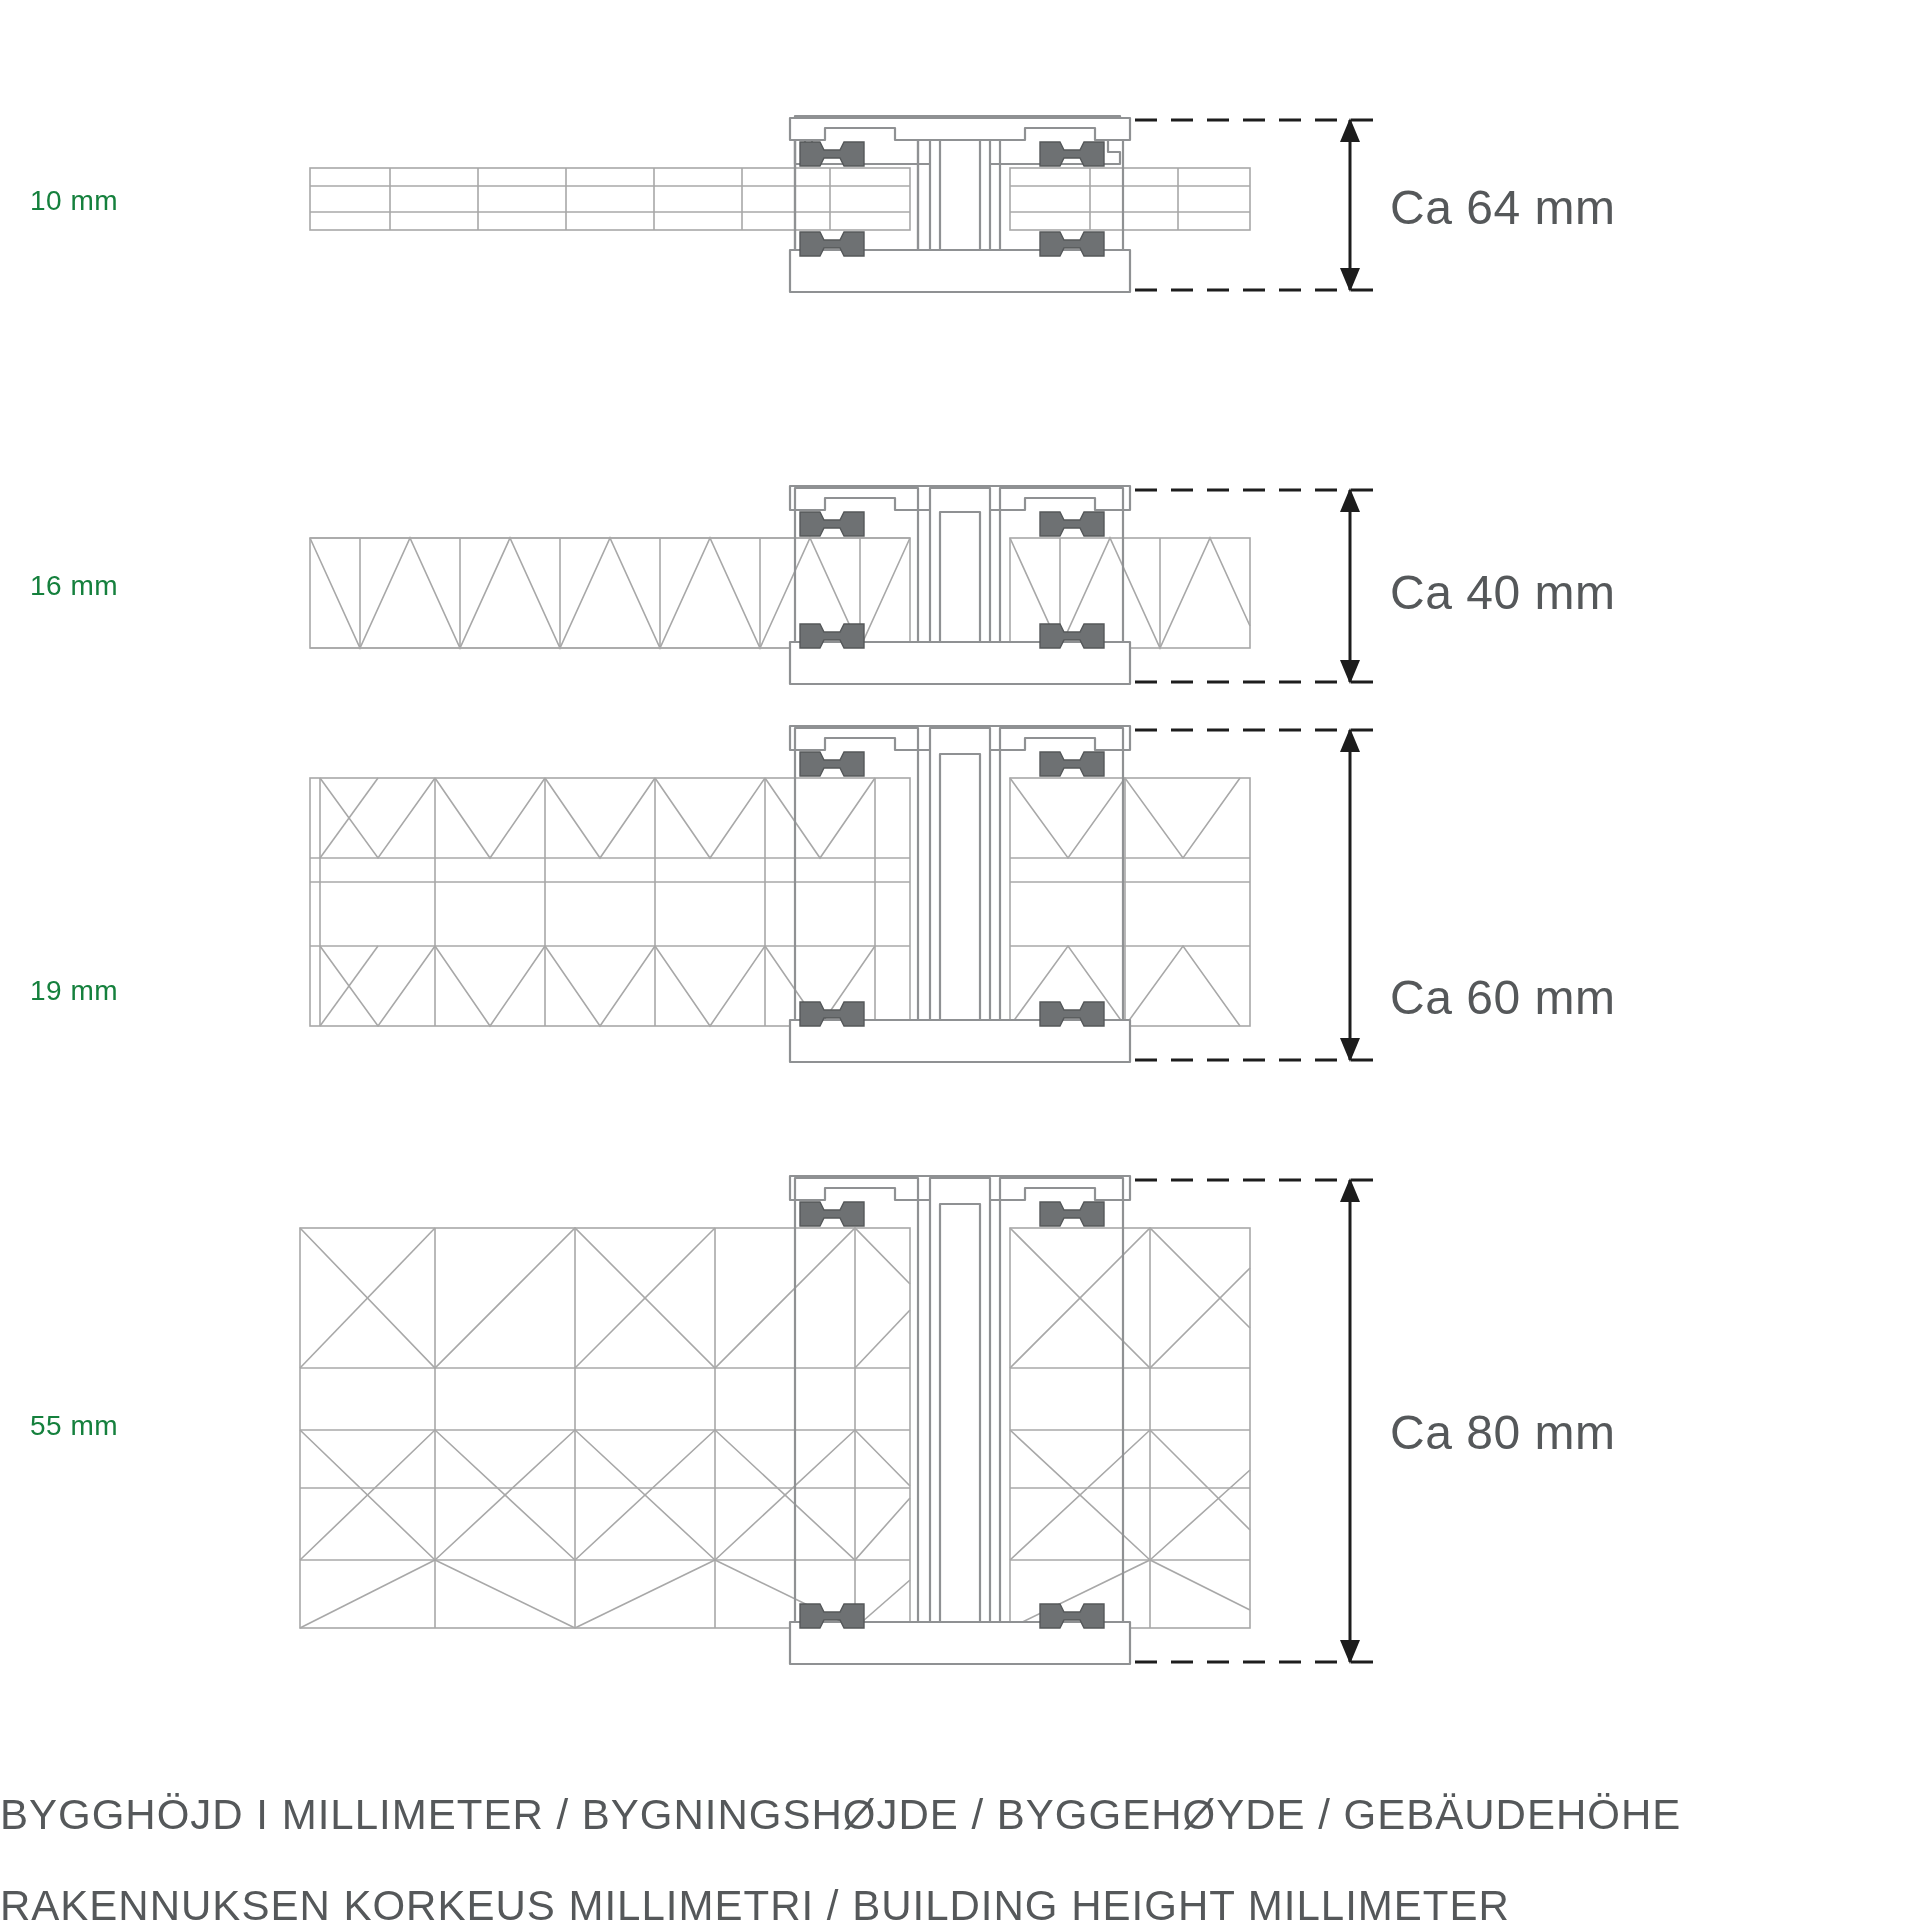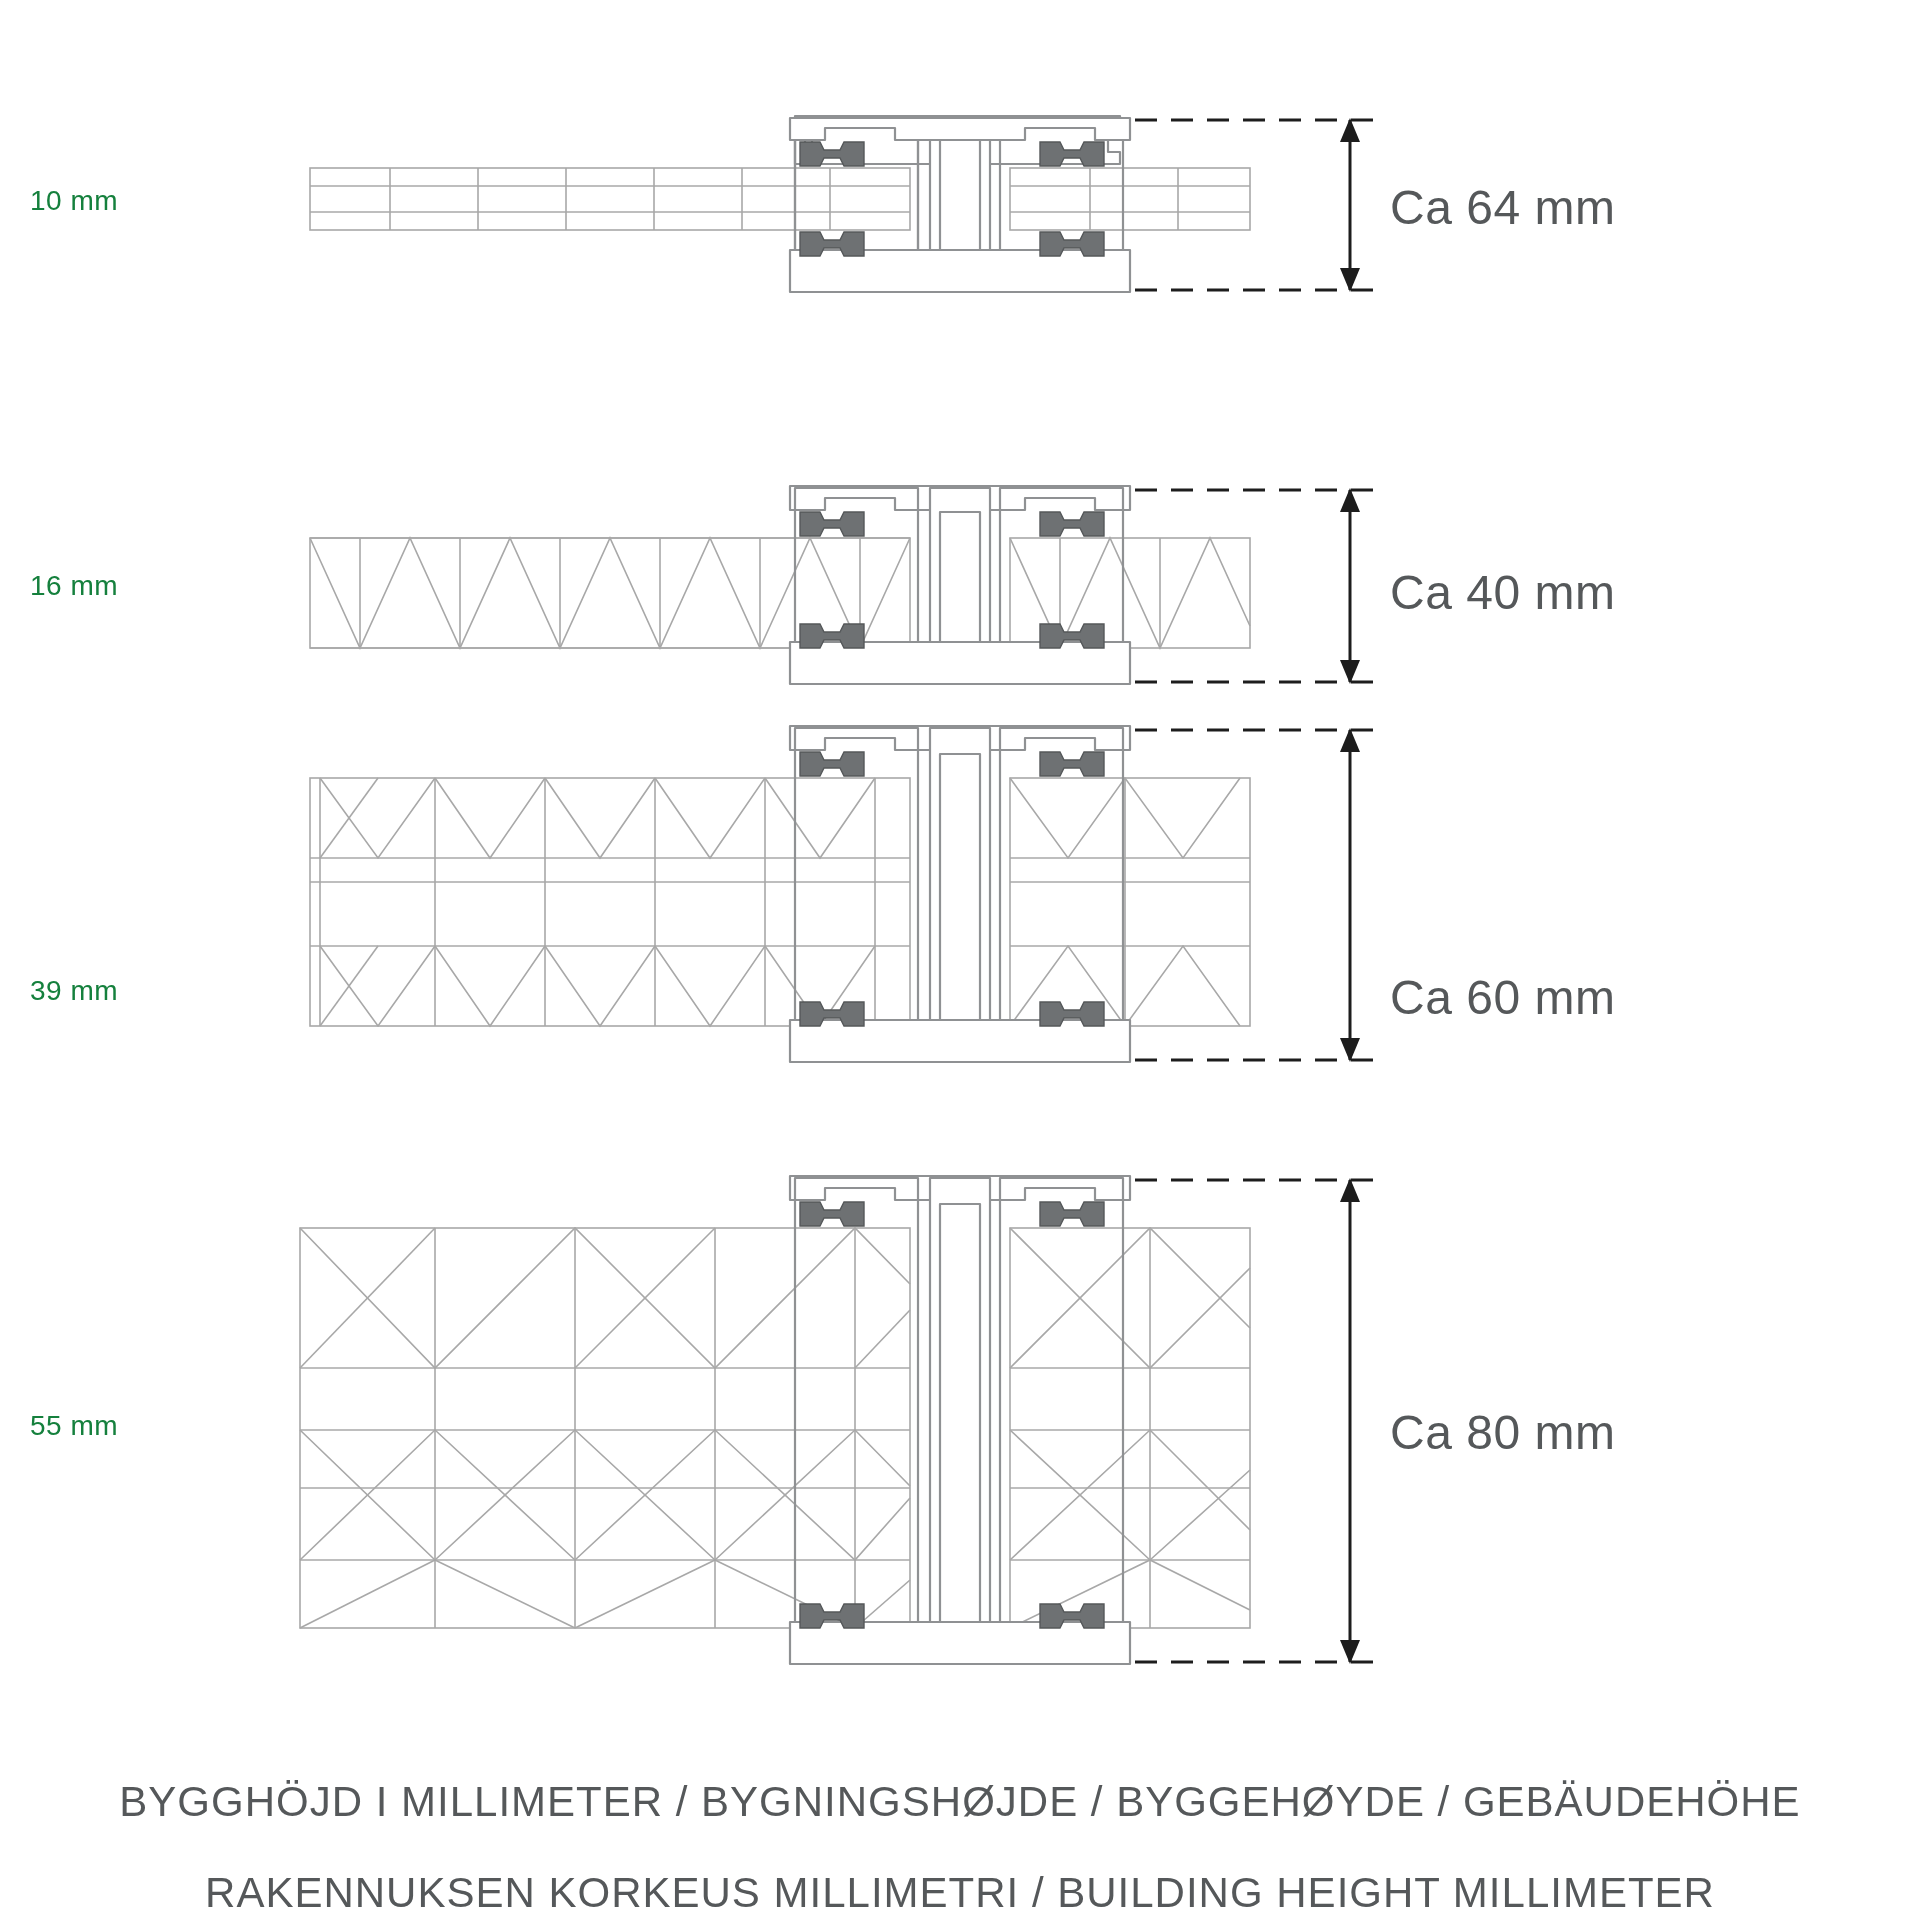--- a/index.html
+++ b/index.html
@@ -39,25 +39,25 @@
     text-align: left;
     font-size: 48px;
     letter-spacing: 0.5px;
     color: #55585a;
     white-space: nowrap;
   }
   .caption {
     position: absolute;
     left: 0;
     width: 1920px;
-    text-align: center;
     color: #55585a;
     font-size: 42px;
     letter-spacing: 1px;
     white-space: nowrap;
+    margin-top: 13px;
   }
   .caption.line1 { top: 1778px; }
   .caption.line2 { top: 1869px; }
   svg { display: block; }
   .panel  { fill: none; stroke: #a8a8a8; stroke-width: 1.6; }
   .prof   { fill: #ffffff; stroke: #8f9193; stroke-width: 2.2; stroke-linejoin: round; }
   .gasket { fill: #6e7173; stroke: #55585a; stroke-width: 1.4; }
   .dash   { fill: none; stroke: #1d1d1d; stroke-width: 3; stroke-dasharray: 22 14; }
   .dimline{ fill: none; stroke: #1d1d1d; stroke-width: 3; }
   .arrow  { fill: #1d1d1d; }
@@ -171,21 +171,21 @@
         <line class="dash" x1="1135" y1="110" x2="1380" y2="110"></line>
         <line class="dash" x1="1135" y1="302" x2="1380" y2="302"></line>
         <line class="dimline" x1="1350" y1="110" x2="1350" y2="302"></line>
         <polygon class="arrow" points="1350,108 1340,132 1360,132"></polygon>
         <polygon class="arrow" points="1350,304 1340,280 1360,280"></polygon>
       </g>
     </svg>
   </div>
 
   <div class="row" style="top:710px;height:430px;">
-    <div class="left-label" style="left:30px; top:265px; width:240px;">39 mm</div>
+    <div class="left-label" style="left:30px; top:265px; width:240px;">19 mm</div>
     <div class="right-label" style="left:1390px; top:260px; width:480px;">Ca 60 mm</div>
 
     <svg width="1920" height="430" viewBox="0 0 1920 430" style="position:absolute;left:0;top:0;">
       <g class="panel">
         <rect x="310" y="68" width="600" height="248"></rect>
         <line x1="310" y1="148" x2="910" y2="148"></line>
         <line x1="310" y1="172" x2="910" y2="172"></line>
         <line x1="310" y1="236" x2="910" y2="236"></line>
         <line x1="320" y1="68" x2="320" y2="316"></line>
         <line x1="435" y1="68" x2="435" y2="316"></line>

